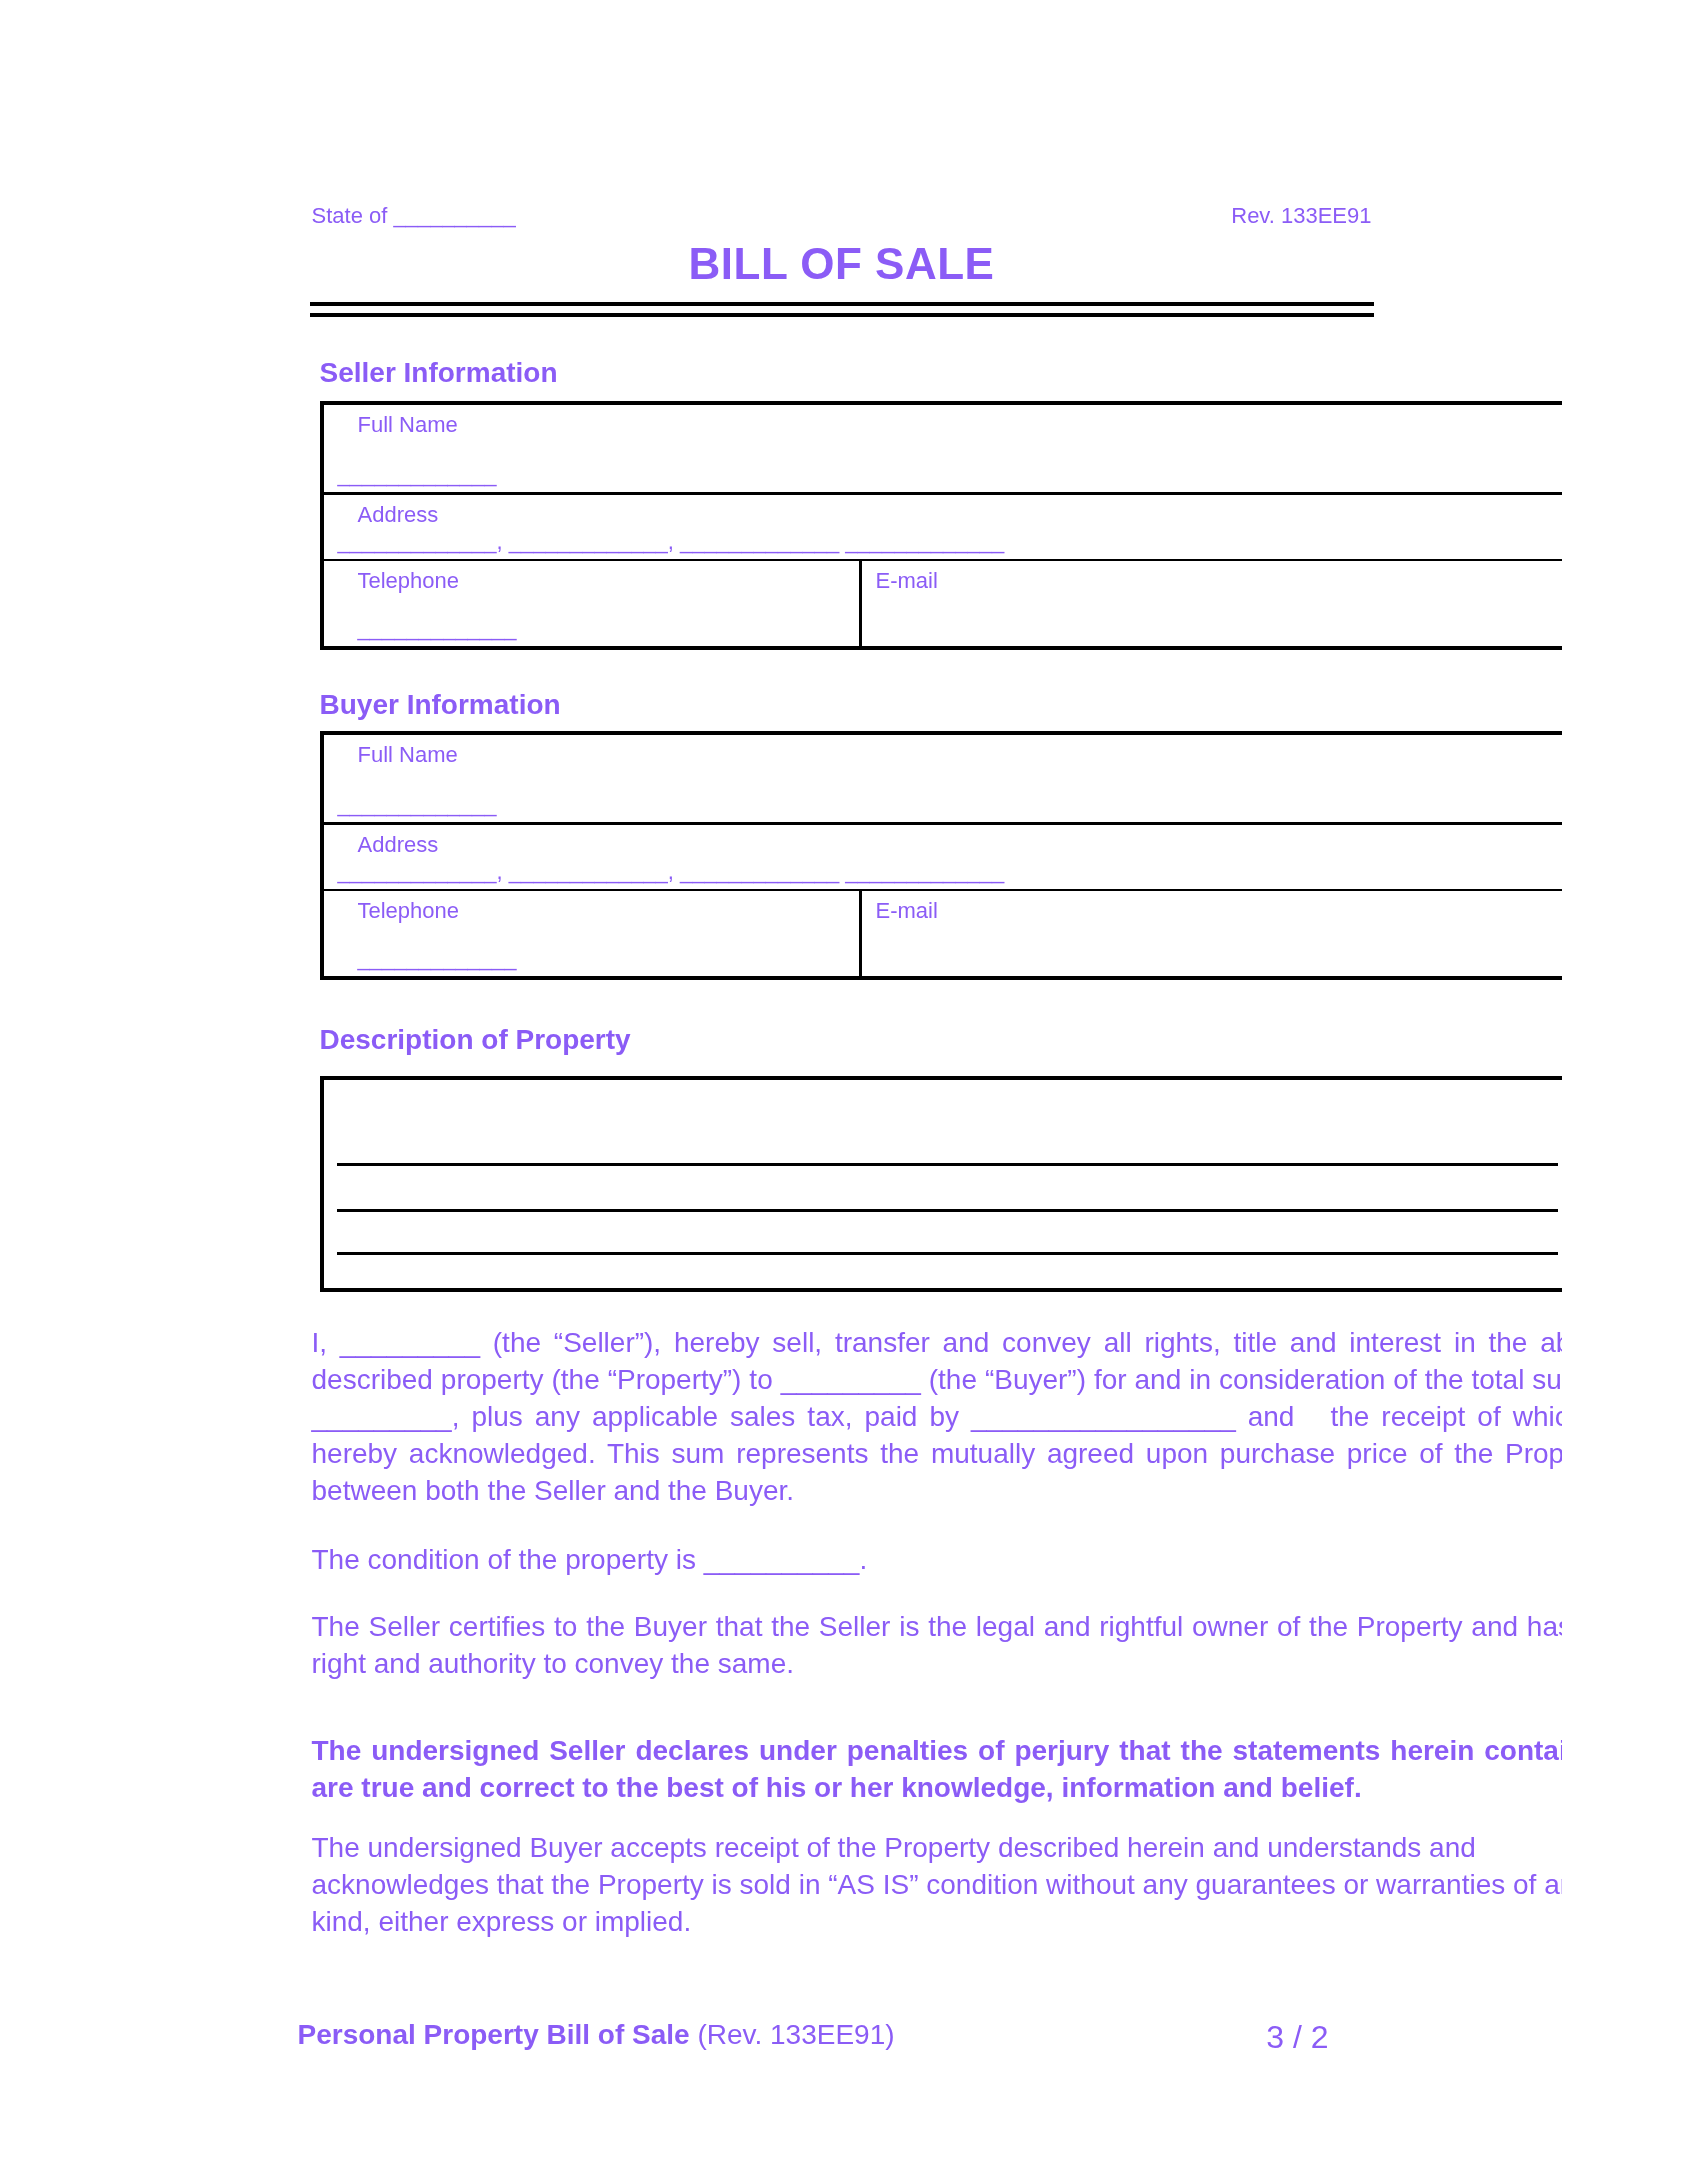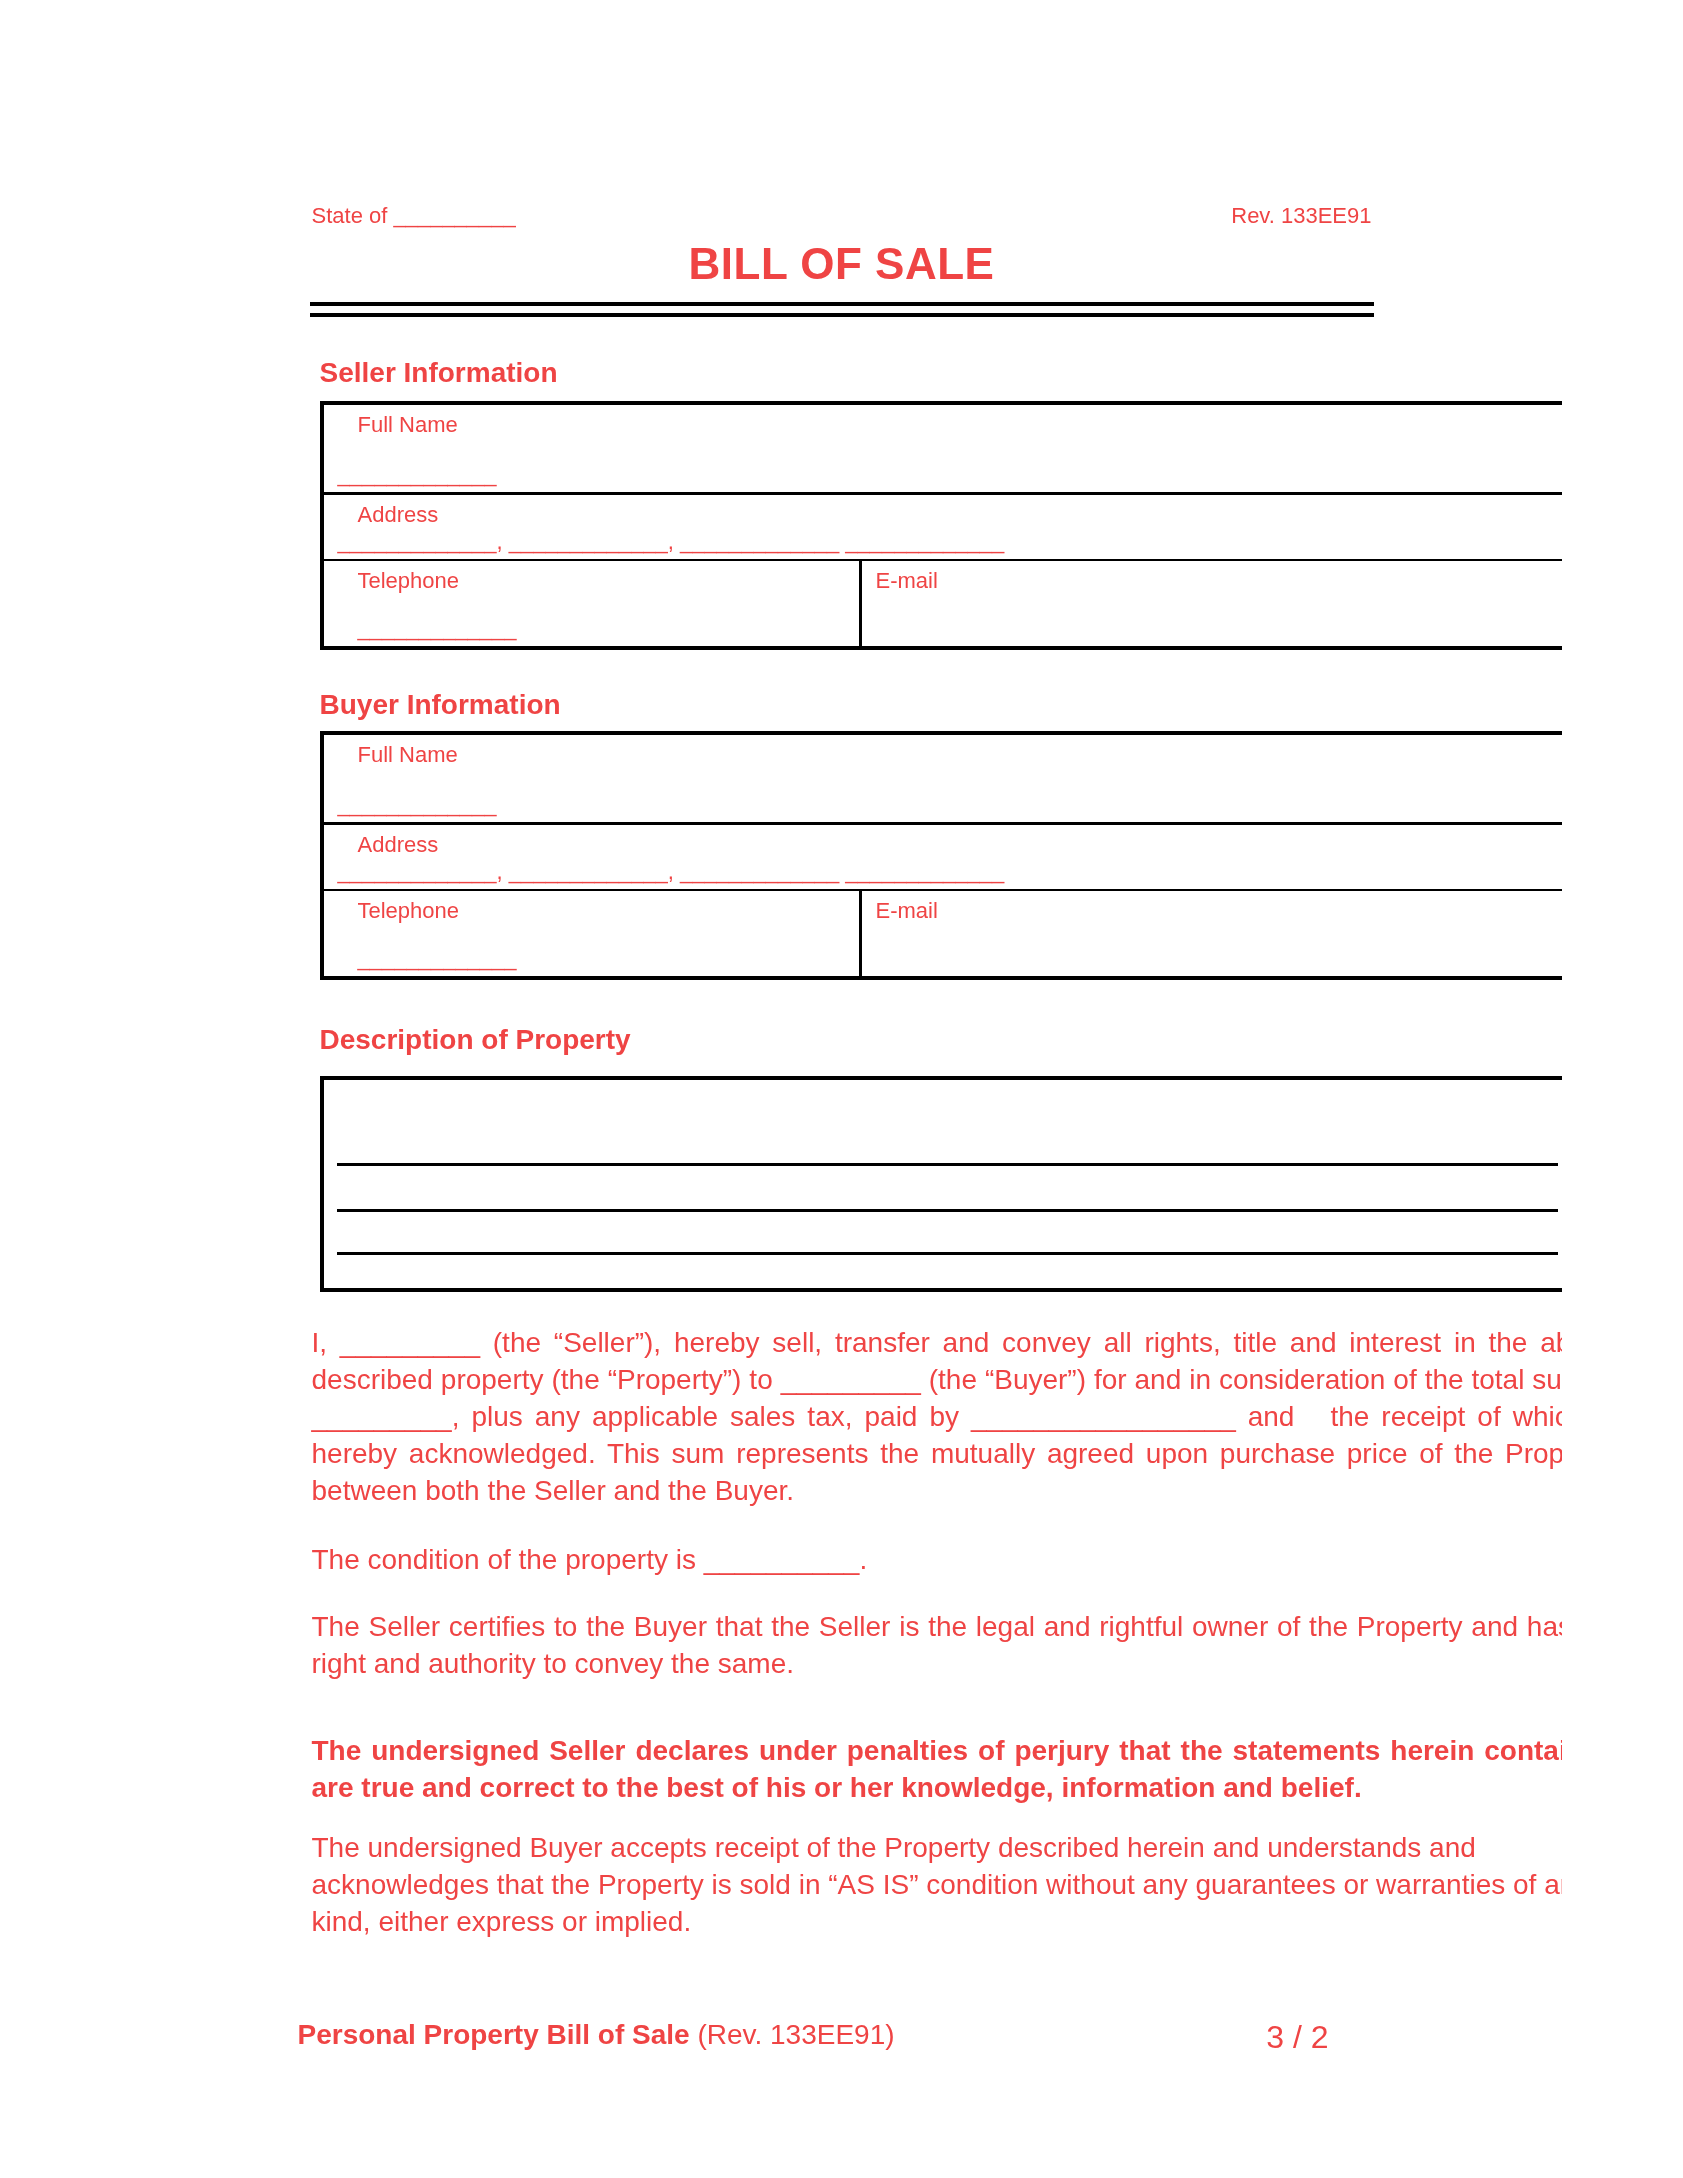--- a/index.html
+++ b/index.html
@@ -6,21 +6,21 @@
     margin: 0;
     padding: 0;
     background: #ffffff;
   }
   .page {
     position: relative;
     width: 1440px;
     height: 2178px;
     margin: 0 auto;
     background: #ffffff;
-    color: #ef4444;
+    color: #8b5cf6;
     font-family: "Liberation Sans", "DejaVu Sans", sans-serif;
     overflow: hidden;
   }
   .abs { position: absolute; }
 
   
   .header-row {
     top: 202px; left: 190px; right: 190px;
     display: flex;
     justify-content: space-between;

